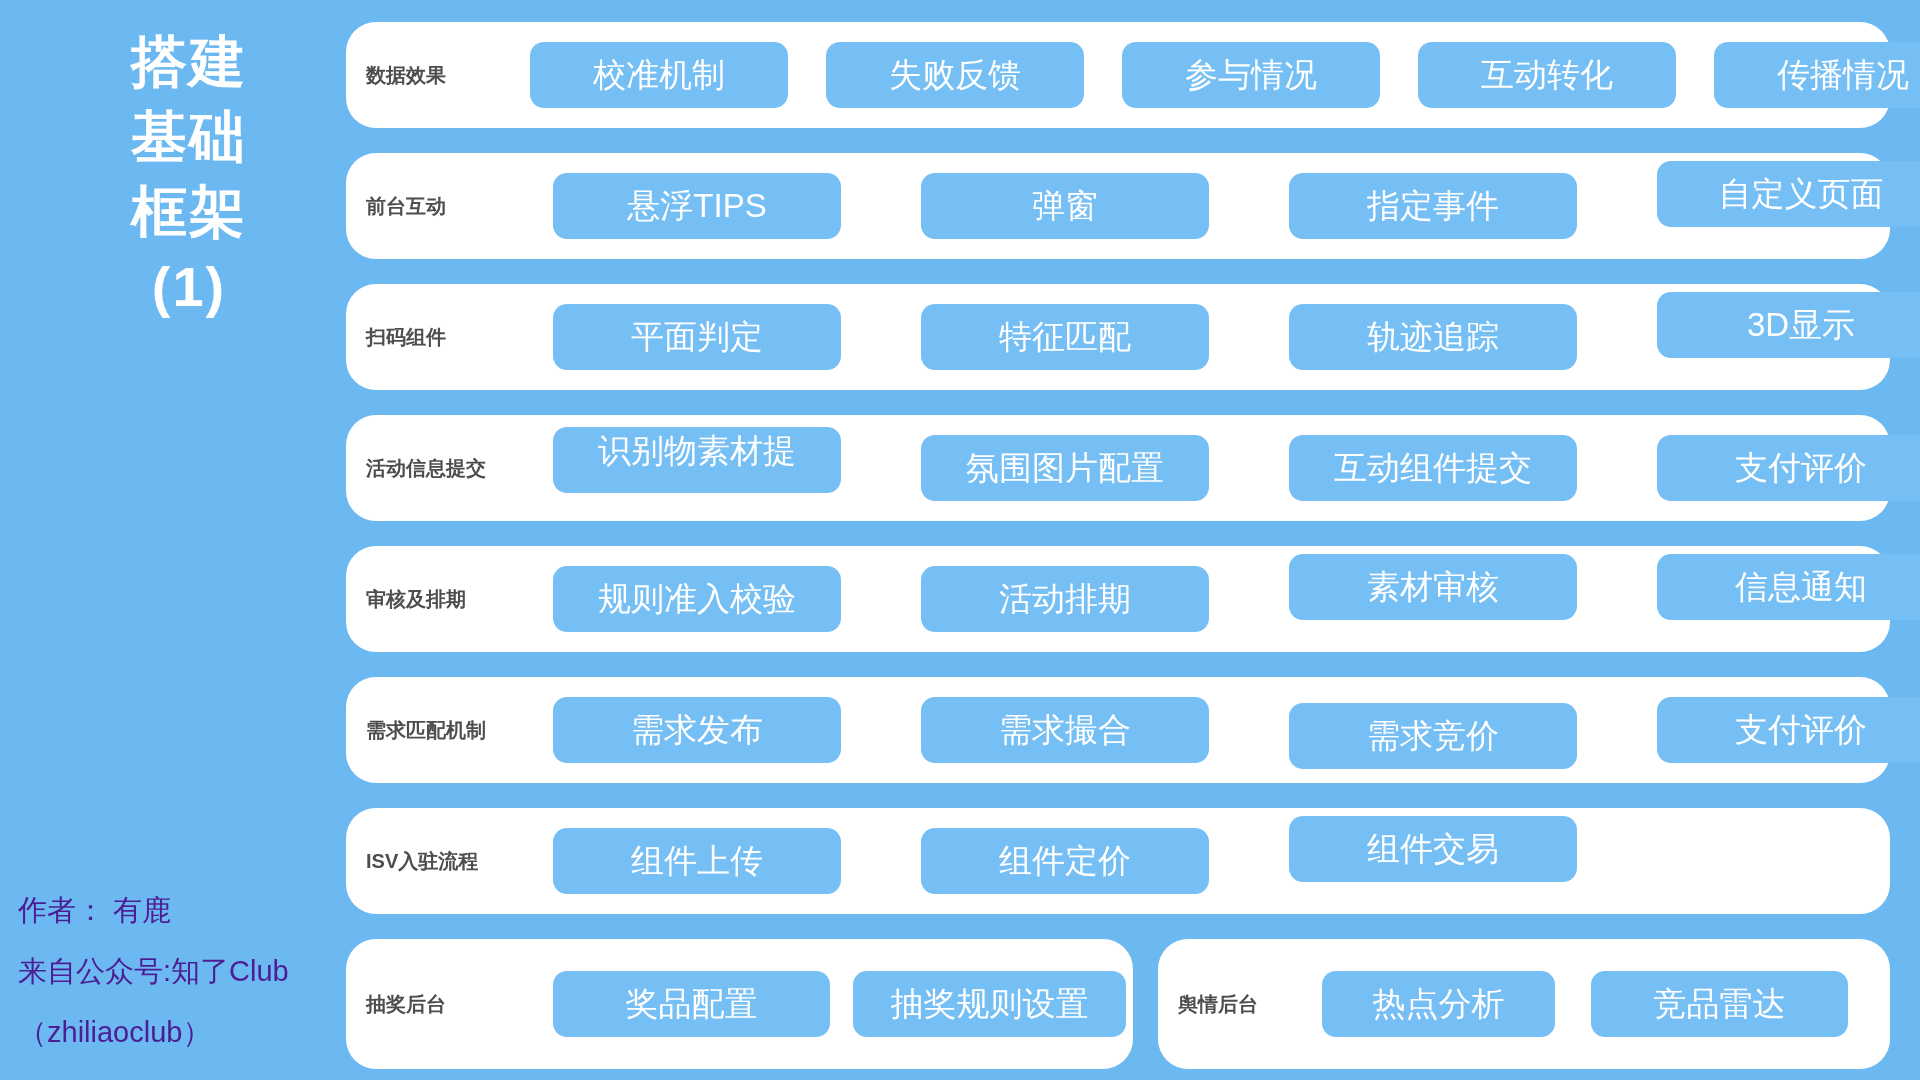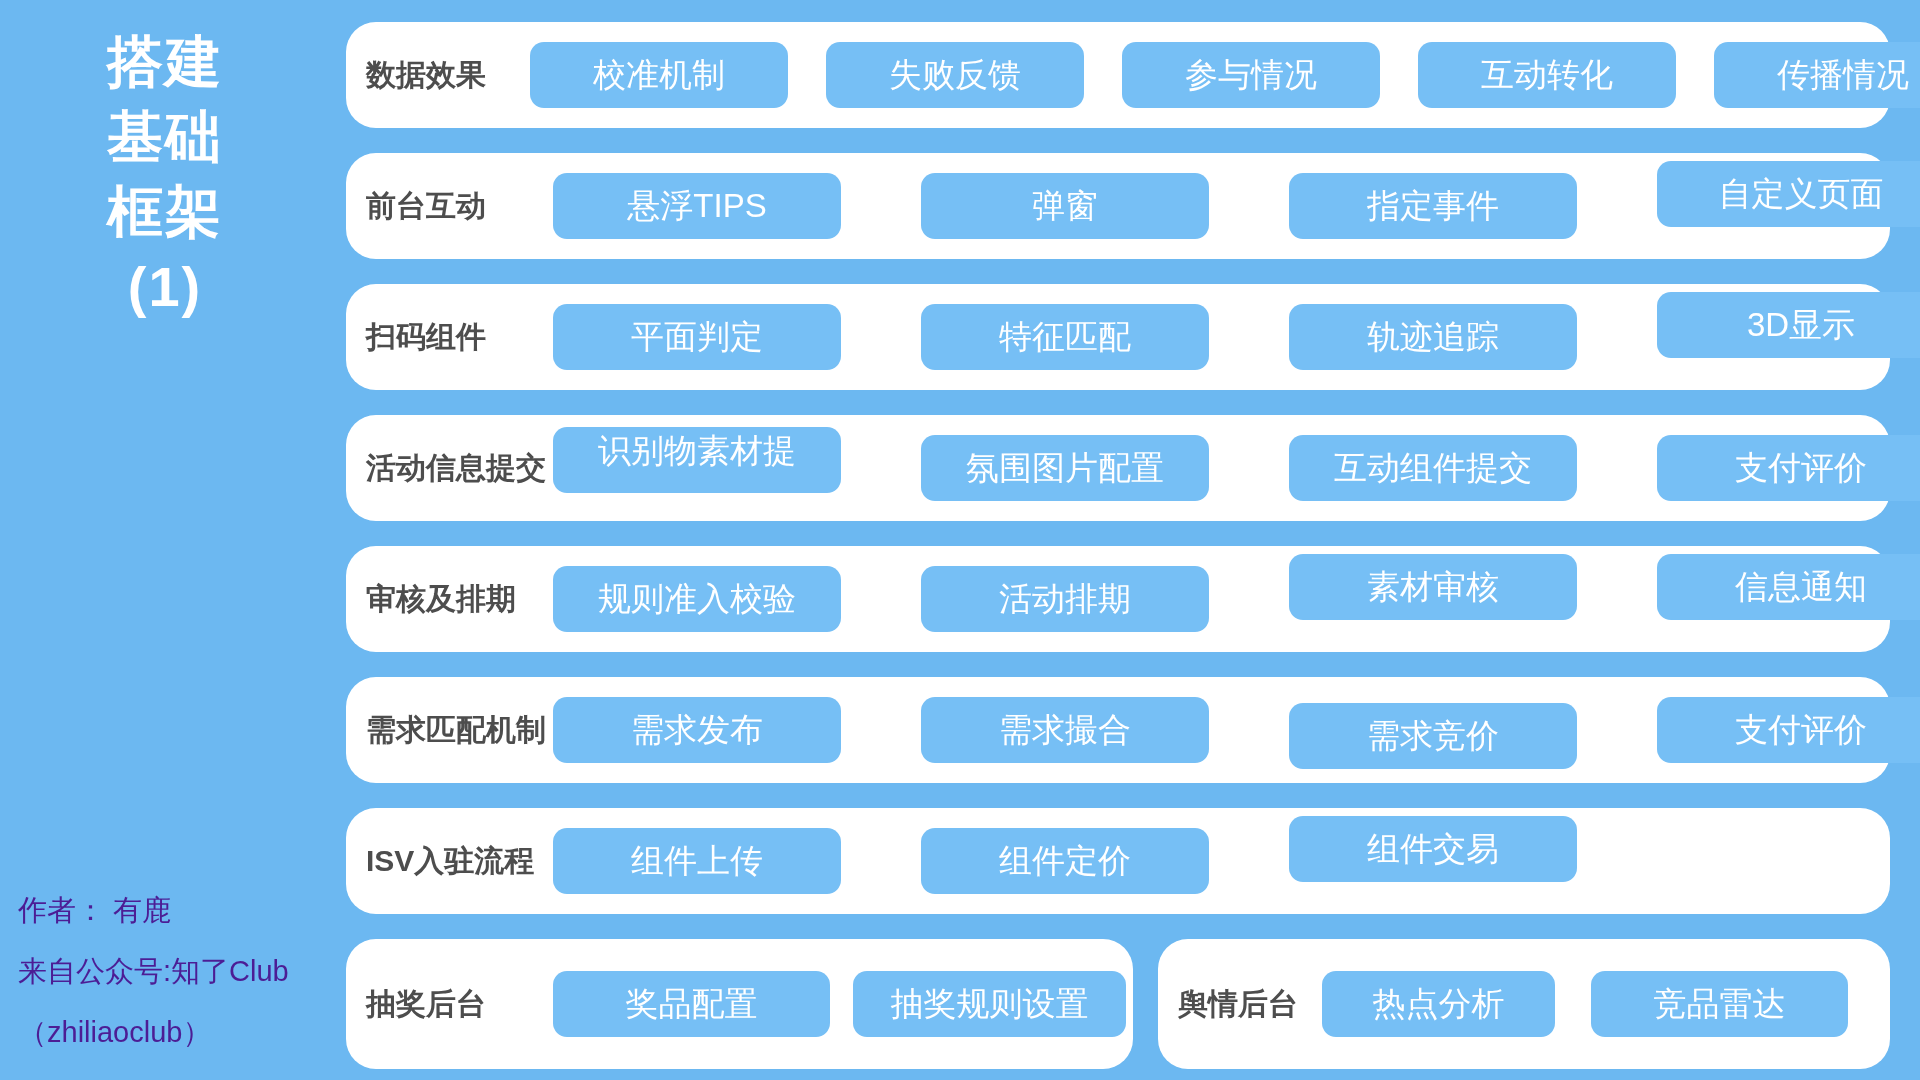--- a/index.html
+++ b/index.html
@@ -6,35 +6,35 @@
   body{
     width:1920px;height:1080px;overflow:hidden;position:relative;
     background:#6cb8f1;
     font-family:"Liberation Sans","DejaVu Sans",sans-serif;
   }
   
   .sidebar{position:absolute;left:0;top:0;width:346px;height:1080px;}
   .big-title{
     position:absolute;top:24px;left:0;width:330px;
     text-align:center;color:#ffffff;font-weight:bold;
-    font-size:56px;line-height:75px;letter-spacing:2px;
+    font-size:56px;line-height:75px;letter-spacing:2px;padding-left:24px;
   }
   .author{
     position:absolute;left:18px;top:880px;width:330px;
     color:#4c1d95;font-size:29px;line-height:61px;white-space:nowrap;
   }
   
   .main{position:absolute;left:346px;top:22px;width:1544px;}
   .row{
     width:1544px;height:106px;background:#ffffff;border-radius:30px;
     margin-bottom:25px;display:flex;align-items:center;box-sizing:border-box;
   }
   .row-label{
     flex:0 0 187px;padding-left:20px;box-sizing:content-box;
-    color:#4d4d4d;font-weight:700;font-size:30px;white-space:nowrap;
+    color:#4d4d4d;font-weight:700;font-size:20px;white-space:nowrap;
   }
   .row.five .row-label{flex-basis:164px;}
   .chips{flex:1;display:flex;align-items:center;gap:28px;}
   .chip{
     height:66px;background:#76bff5;border-radius:14px;
     display:flex;align-items:center;justify-content:center;
     color:#ffffff;font-size:33px;white-space:nowrap;overflow:hidden;
   }
   
   .row.five .chip{width:258px;margin-right:10px;}

